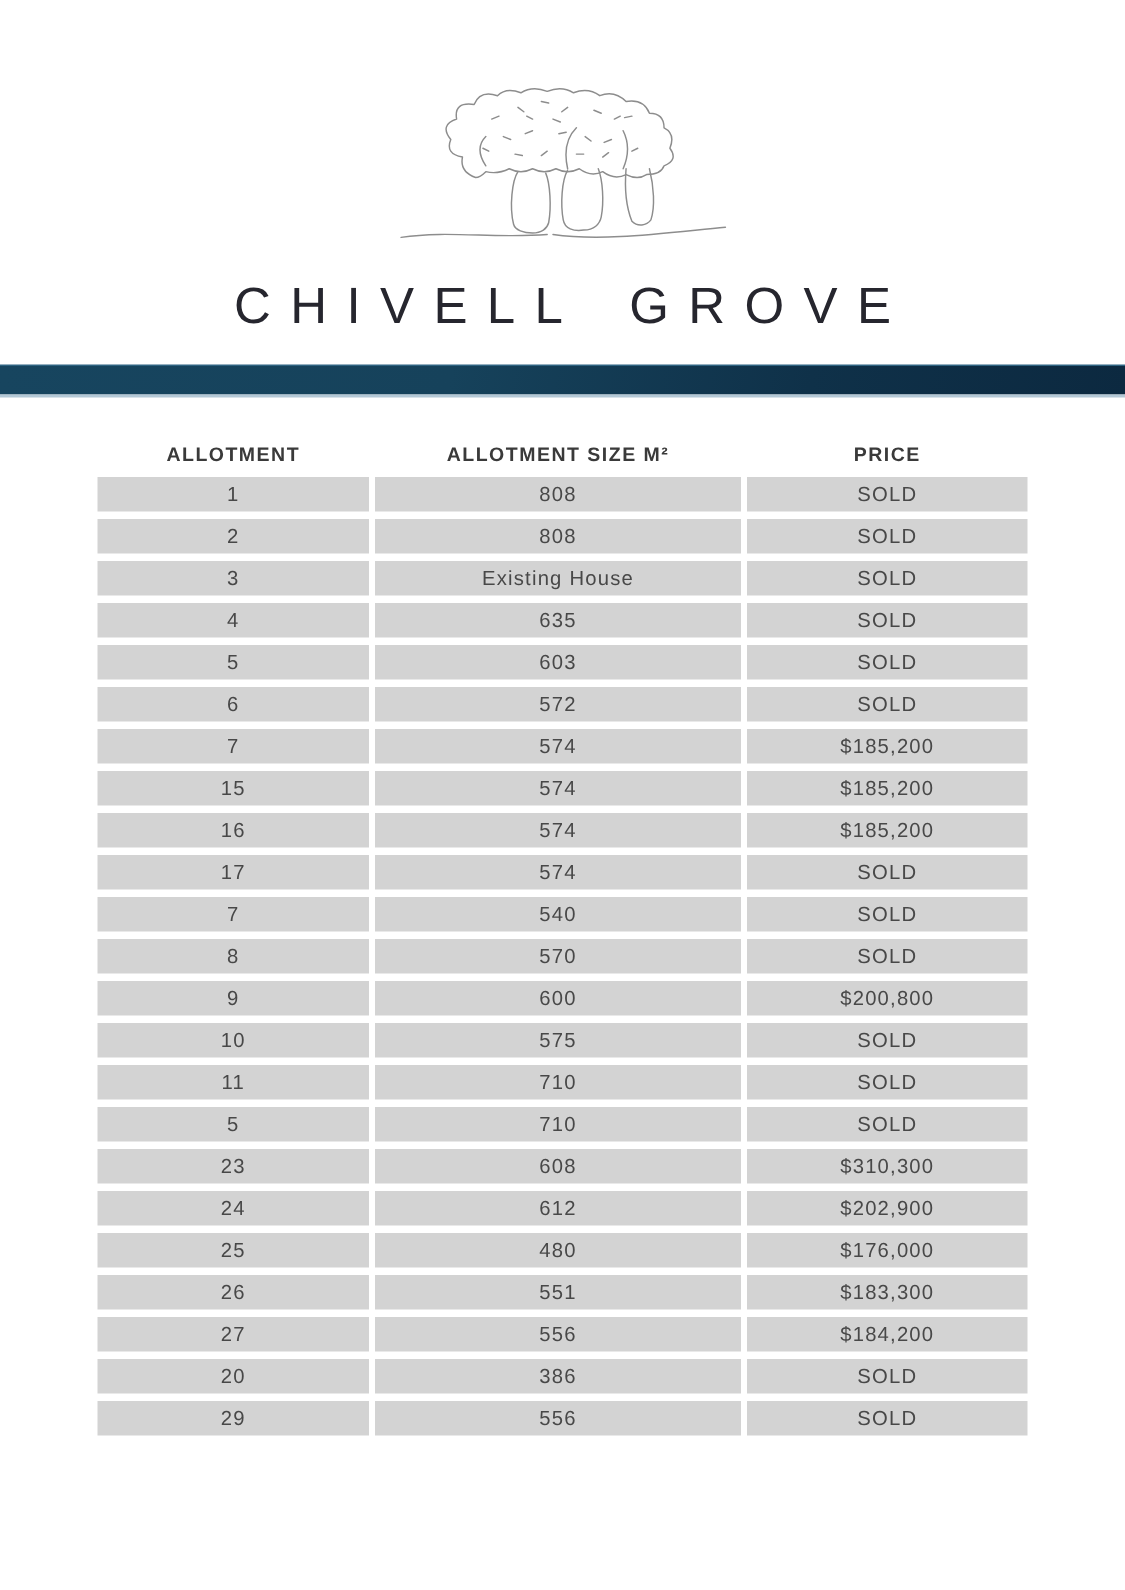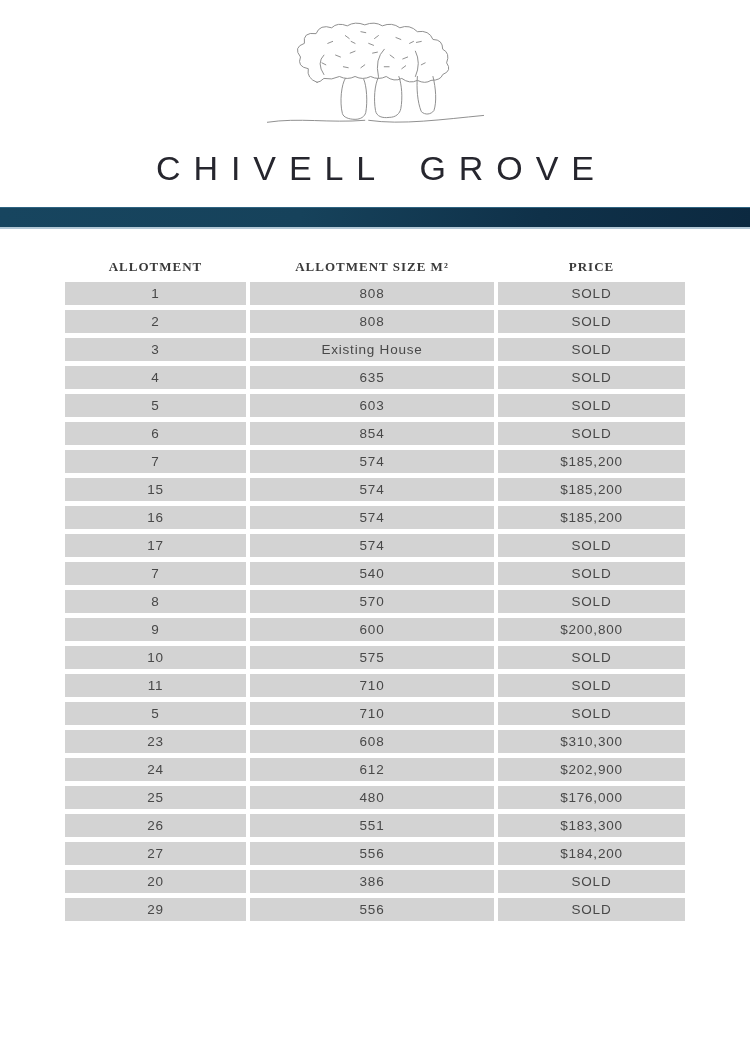--- a/index.html
+++ b/index.html
@@ -8,21 +8,21 @@
 
   .page {
     position: relative;
     width: 750px;
     height: 1060px;
     margin: 0 auto;
     background: #ffffff;
     overflow: hidden;
   }
 
-  .brand { padding-top: 20px; text-align: center; }
+  .brand { padding-top: 56px; text-align: center; }
 
   .logo {
     display: block;
     margin: 0 auto;
     width: 225px;
     height: 112px;
   }
 
   .title {
     margin-top: 16px;
@@ -64,21 +64,20 @@
 
   th {
     height: 21px;
     font-size: 13px;
     font-weight: bold;
     letter-spacing: 1px;
     color: var(--header-text, #3a3a3a);
     text-align: center;
     vertical-align: middle;
     background: #ffffff;
-    font-family: Liberation Serif, serif;
   }
 
   td {
     height: 23px;
     background: var(--row-bg, #d3d3d3);
     font-size: 13.5px;
     letter-spacing: 0.8px;
     color: var(--cell-text, #484848);
     text-align: center;
     vertical-align: middle;
@@ -157,21 +156,21 @@
   </tr>
 
   <tr>
     <td>5</td>
     <td>603</td>
     <td>SOLD</td>
   </tr>
 
   <tr>
     <td>6</td>
-    <td>854</td>
+    <td>572</td>
     <td>SOLD</td>
   </tr>
 
   <tr>
     <td>7</td>
     <td>574</td>
     <td>$185,200</td>
   </tr>
 
 

